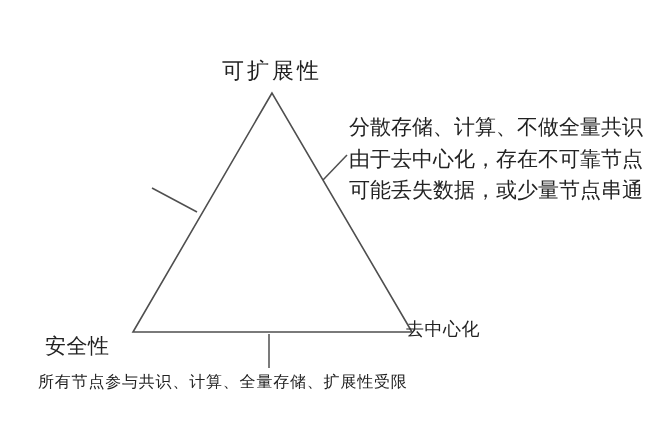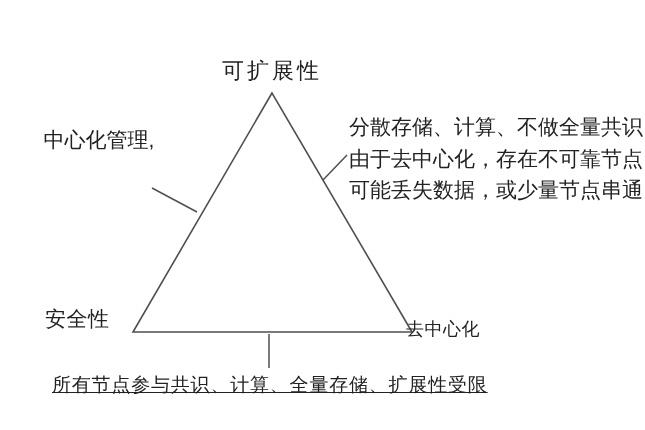--- a/index.html
+++ b/index.html
@@ -30,21 +30,21 @@
   }
   .vertex-top {
     left: 272px;
     top: 56px;
     transform: translateX(-50%);
     font-size: 22px;
     letter-spacing: 3px;
   }
   .vertex-bl {
     left: 45px;
-    top: 305px;
+    top: 332px;
     font-size: 21px;
     letter-spacing: 0.5px;
   }
   .vertex-br {
     left: 406px;
     top: 317px;
     font-size: 18px;
     letter-spacing: 0.5px;
   }
   .ann-left {
@@ -56,25 +56,24 @@
     line-height: 29px;
   }
   .ann-right {
     left: 349px;
     top: 111px;
     text-align: left;
     font-size: 21px;
     line-height: 31.5px;
   }
   .ann-bottom {
-    left: 52px;
+    left: 38px;
     top: 372px;
-    font-size: 19px;
+    font-size: 16px;
     letter-spacing: 0.8px;
-    text-decoration: underline;
   }
 </style>
 </head>
 <body>
 
 <div class="stage">
 
   <svg class="lines-svg" viewBox="0 0 645 430" xmlns="http://www.w3.org/2000/svg">
     <polygon points="272,93 133,332 412,332" fill="none" stroke="#4f4f4f" stroke-width="1.6"></polygon>
     <line x1="152" y1="188" x2="197" y2="212" stroke="#4f4f4f" stroke-width="1.5"></line>
@@ -82,21 +81,20 @@
     <line x1="269" y1="334" x2="269" y2="368" stroke="#4f4f4f" stroke-width="1.5"></line>
   </svg>
 
   <div class="label vertex-top">可扩展性</div>
 
   <div class="label vertex-bl">安全性</div>
 
   <div class="label vertex-br">去中心化</div>
 
   <div class="ann ann-left">
-    <div>中心化管理,</div>
   </div>
 
   <div class="ann ann-right">
     <div>分散存储、计算、不做全量共识</div>
     <div>由于去中心化，存在不可靠节点</div>
     <div>可能丢失数据，或少量节点串通</div>
   </div>
 
   <div class="ann ann-bottom">所有节点参与共识、计算、全量存储、扩展性受限</div>
 

